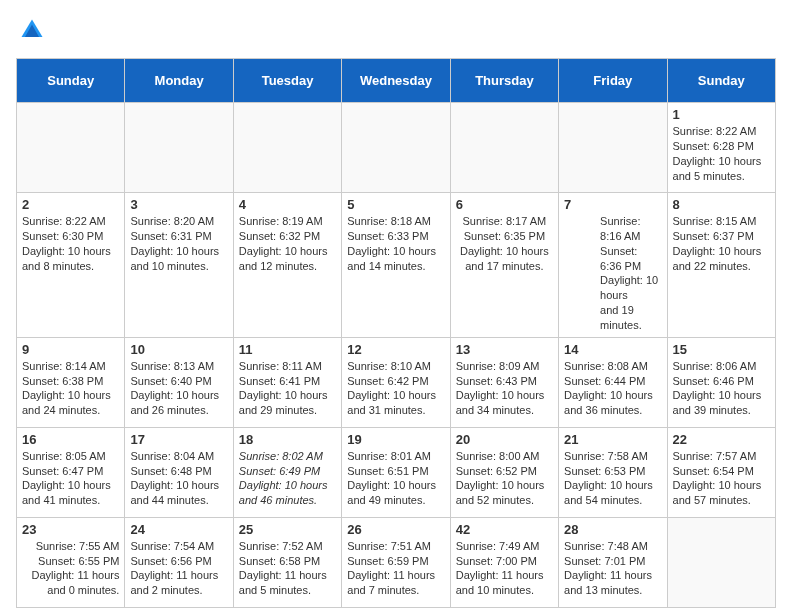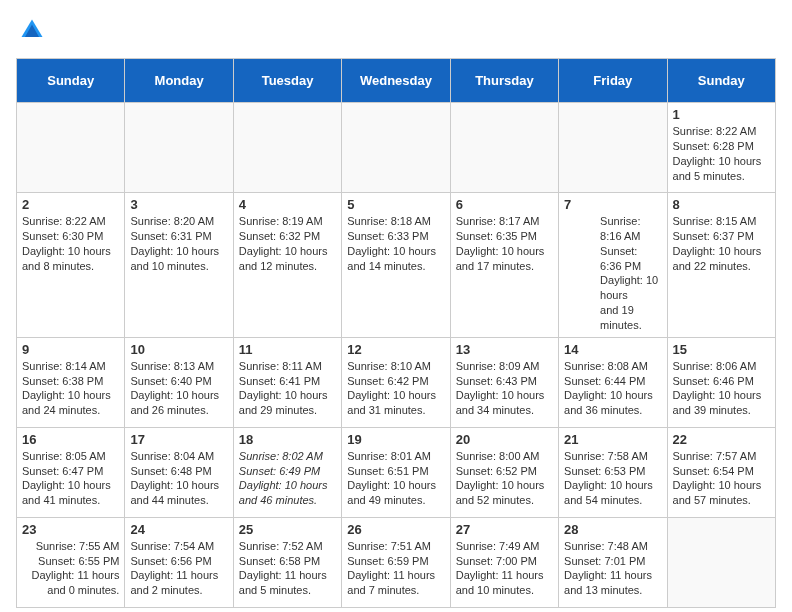--- a/index.html
+++ b/index.html
@@ -156,21 +156,21 @@
         </td>
         <td>
           <span class="day-num">5</span>
           <div class="day-info" style="white-space: pre-line;">Sunrise: 8:18 AM
 Sunset: 6:33 PM
 Daylight: 10 hours
 and 14 minutes.</div>
         </td>
         <td>
           <span class="day-num">6</span>
-          <div class="day-info" style="white-space: pre-line;">Sunrise: 8:17 AM
+          <div class="day-info" style="white-space: pre-line; text-align: center;">Sunrise: 8:17 AM
 Sunset: 6:35 PM
 Daylight: 10 hours
 and 17 minutes.</div>
         </td>
         <td>
           <span class="day-num">7</span>
           <div class="day-info" style="white-space: pre-line; margin-left: 36px;">Sunrise: 8:16 AM
 Sunset: 6:36 PM
 Daylight: 10 hours
 and 19 minutes.</div>
@@ -308,21 +308,21 @@
 and 5 minutes.</div>
         </td>
         <td>
           <span class="day-num">26</span>
           <div class="day-info" style="white-space: pre-line;">Sunrise: 7:51 AM
 Sunset: 6:59 PM
 Daylight: 11 hours
 and 7 minutes.</div>
         </td>
         <td>
-          <span class="day-num">27</span>
+          <span class="day-num">42</span>
           <div class="day-info" style="white-space: pre-line;">Sunrise: 7:49 AM
 Sunset: 7:00 PM
 Daylight: 11 hours
 and 10 minutes.</div>
         </td>
         <td>
           <span class="day-num">28</span>
           <div class="day-info" style="white-space: pre-line;">Sunrise: 7:48 AM
 Sunset: 7:01 PM
 Daylight: 11 hours

